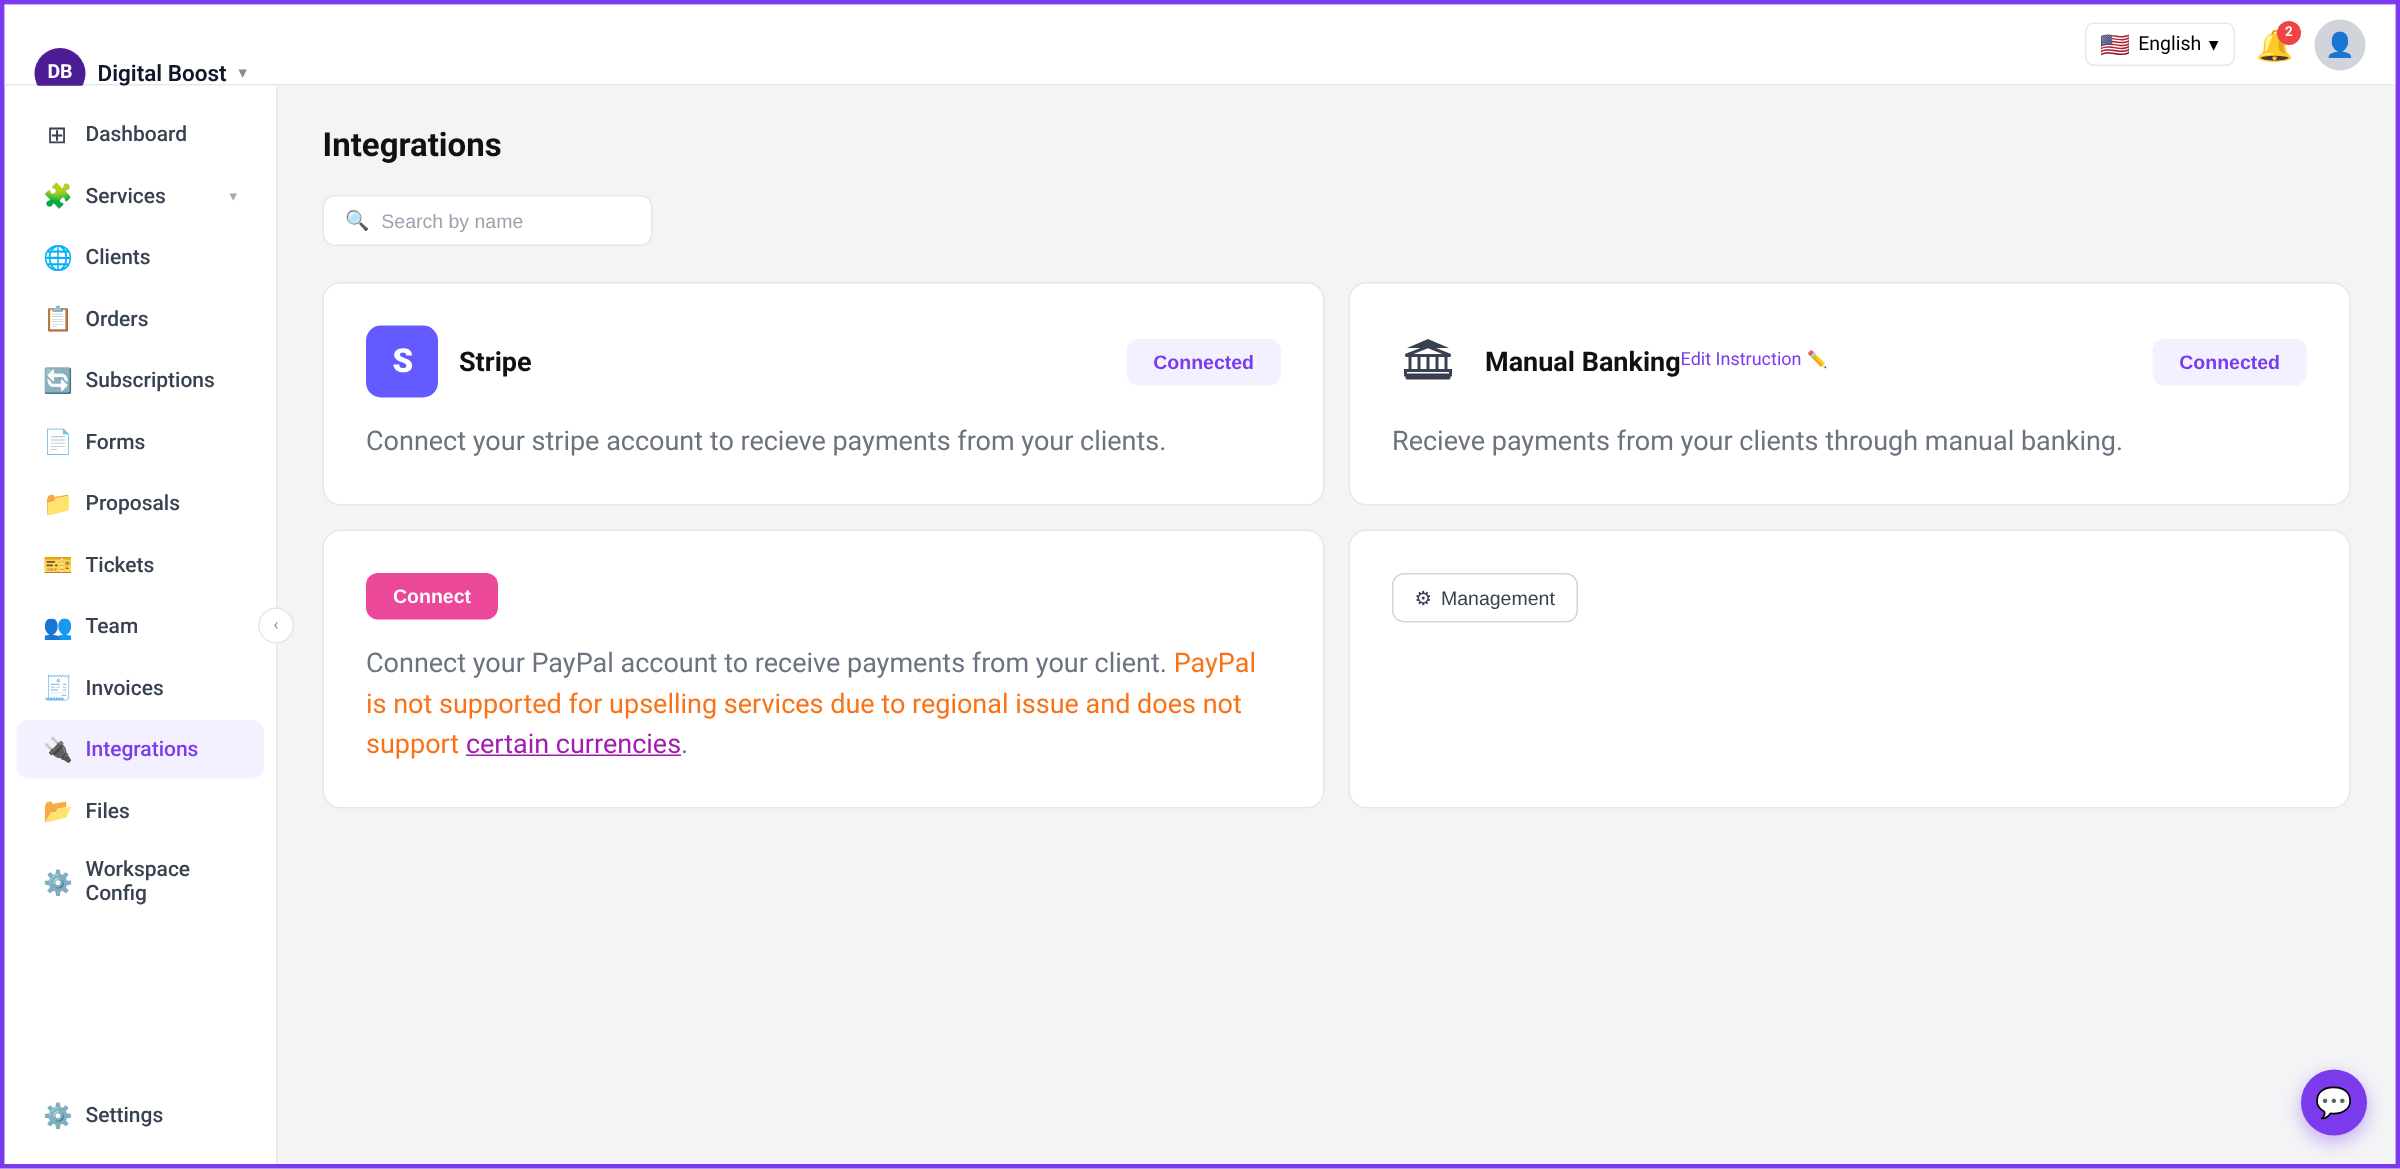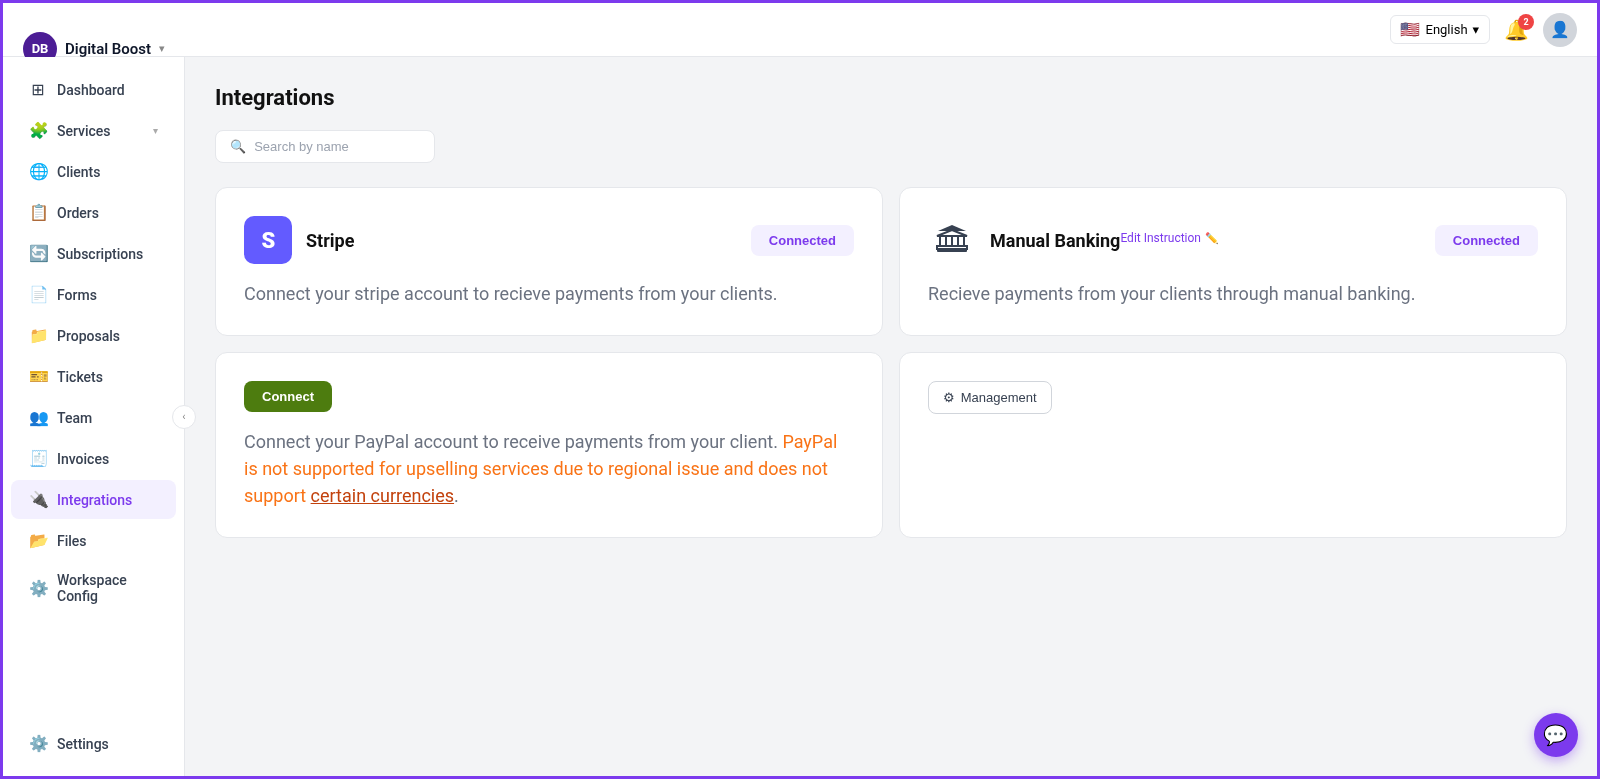--- a/index.html
+++ b/index.html
@@ -278,36 +278,36 @@
       font-size: 18px;
       color: #6b7280;
       line-height: 1.5;
       margin-top: 4px;
     }
     .card-desc .link-orange {
       color: #f97316;
       text-decoration: none;
     }
     .card-desc .link-orange-underline {
-      color: #c2410c;
+      color: #a21caf;
       text-decoration: underline;
     }
     .btn-connected {
       background: #f3f0ff;
       color: #7c3aed;
       border: none;
       border-radius: 8px;
       padding: 8px 18px;
       font-size: 13px;
       font-weight: 600;
       cursor: pointer;
       white-space: nowrap;
     }
     .btn-connect {
-      background: #4d7c0f;
+      background: #ec4899;
       color: #fff;
       border: none;
       border-radius: 8px;
       padding: 8px 18px;
       font-size: 13px;
       font-weight: 600;
       cursor: pointer;
       white-space: nowrap;
     }
     .btn-management {

